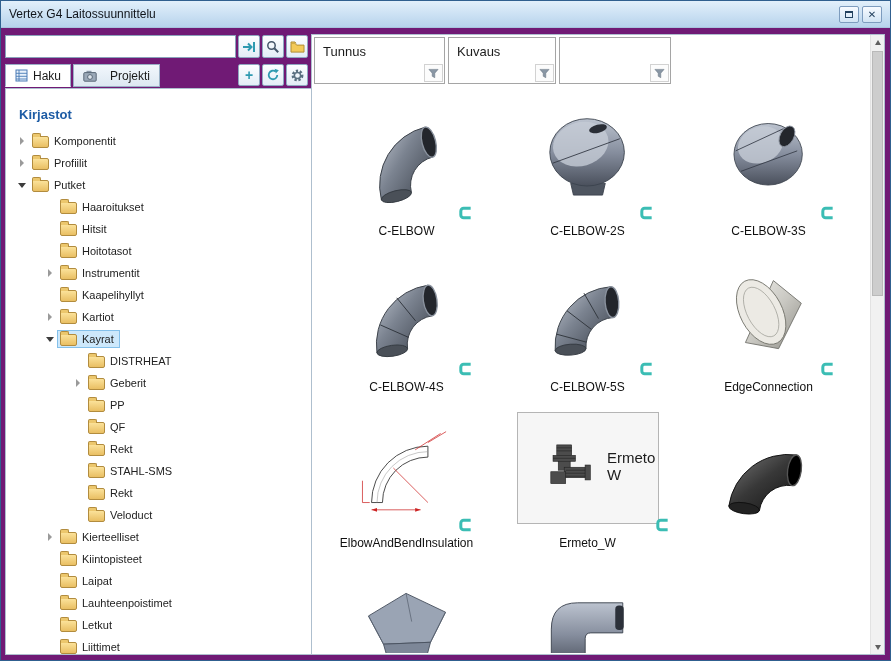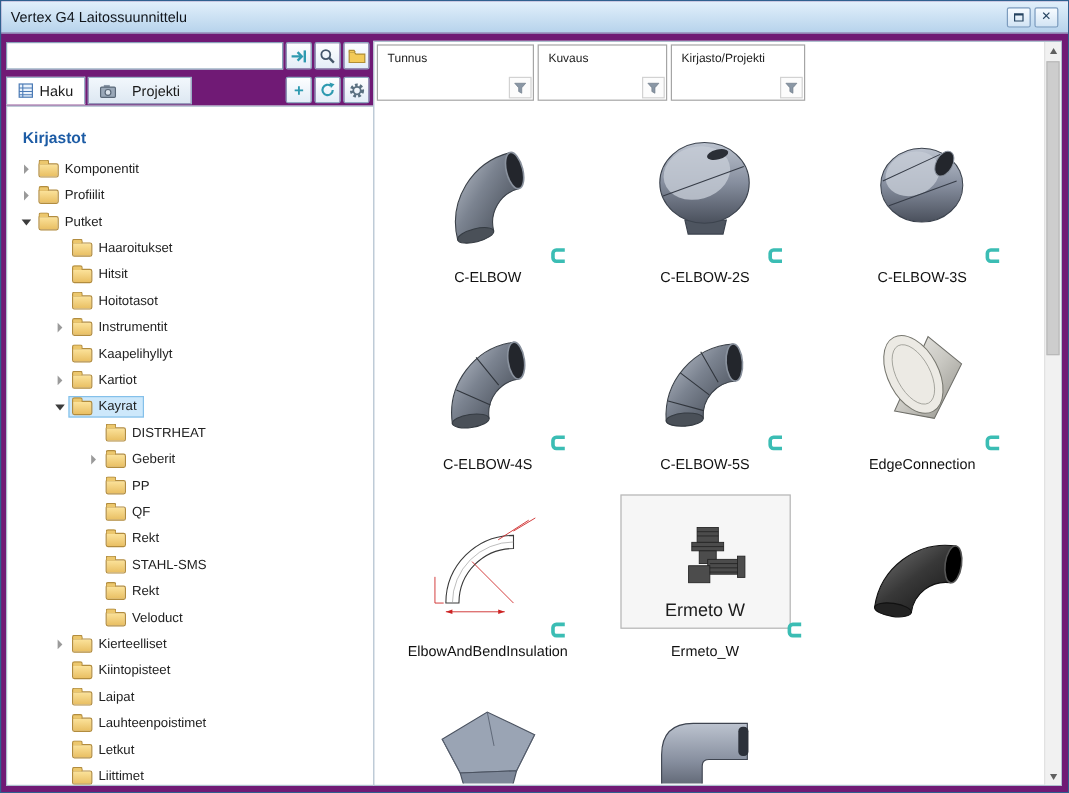--- a/index.html
+++ b/index.html
@@ -47,32 +47,32 @@
   .sb-btn.up { top:0; } .sb-btn.down { bottom:0; }
   .sb-btn.up::before { content:""; position:absolute; left:3.5px; top:4.5px; border-bottom:5px solid #606060; border-left:3.5px solid transparent; border-right:3.5px solid transparent; }
   .sb-btn.down::before { content:""; position:absolute; left:3.5px; top:4.5px; border-top:5px solid #606060; border-left:3.5px solid transparent; border-right:3.5px solid transparent; }
   .sb-thumb { position:absolute; left:1px; right:1px; background:#cdcdcd; border:1px solid #b9b9b9; }
 
   
   .right-panel { position:absolute; left:310px; top:33px; right:5px; bottom:5px; background:#fff; border:1px solid #aebfce; }
   .hdr-row { position:absolute; left:2px; top:2px; display:flex; gap:3px; }
   .hcell { position:relative; height:47px; background:#fff; border:1px solid #a5a5a5; }
   .hcell.w1 { width:131px; } .hcell.w2 { width:108px; } .hcell.w3 { width:112px; }
-  .hlabel { font-size:10px; color:#1c1c1c; padding:6px 8px; }
+  .hlabel { font-size:13px; color:#1c1c1c; padding:6px 8px; }
   .fbtn { position:absolute; right:1px; bottom:1px; width:19px; height:18px; border:1px solid #d2d2d2; background:#fcfcfc; display:flex; align-items:center; justify-content:center; }
 
   .grid { position:absolute; left:4px; top:56px; right:16px; bottom:1px; overflow:hidden; display:grid; grid-template-columns:repeat(3,181px); grid-auto-rows:156px; justify-content:start; }
   .gcell { position:relative; display:flex; flex-direction:column; align-items:center; justify-content:flex-end; padding-bottom:8px; }
   .gcell.ptop { justify-content:flex-start; padding-top:12px; }
   .thumb { height:120px; display:flex; align-items:center; justify-content:center; margin-bottom:8px; }
   .glabel { font-size:12px; color:#101010; height:15px; text-align:center; }
   .cbadge { position:absolute; right:24px; bottom:26px; line-height:0; }
   .gcell.ermeto .cbadge { right:8px; }
 
-  .ermeto-box { width:142px; height:112px; background:#f6f6f6; border:1px solid #b5b5b5; display:flex; flex-direction:column; align-items:center; justify-content:flex-end; }
+  .ermeto-box { width:142px; height:112px; background:#f6f6f6; border:1px solid #b5b5b5; display:flex; align-items:center; justify-content:flex-end; }
   .ermeto-caption { font-size:15px; color:#1c1c1c; margin:2px 0 6px; }
 
   svg { display:block; }
 </style>
 </head>
 <body>
 
 <svg width="0" height="0" style="position:absolute" aria-hidden="true">
   <defs>
     <linearGradient id="gMetal" x1="0" y1="0" x2="1" y2="1">
@@ -360,21 +360,20 @@
       </div>
       <div class="hcell w2">
         <div class="hlabel">Kuvaus</div>
         <div class="fbtn">
             <svg width="11" height="11" viewBox="0 0 12 12">
               <path d="M1,1.5 H11 L7.4,5.6 V10.6 L4.6,9 V5.6 Z" fill="#8a97a5" stroke="#6a7785" stroke-width="0.6"></path>
             </svg>
           </div>
       </div>
       <div class="hcell w3">
-        <div class="hlabel">Kirjasto/Projekti</div>
         <div class="fbtn">
             <svg width="11" height="11" viewBox="0 0 12 12">
               <path d="M1,1.5 H11 L7.4,5.6 V10.6 L4.6,9 V5.6 Z" fill="#8a97a5" stroke="#6a7785" stroke-width="0.6"></path>
             </svg>
           </div>
       </div>
     </div>
 
     <div class="grid">
 

